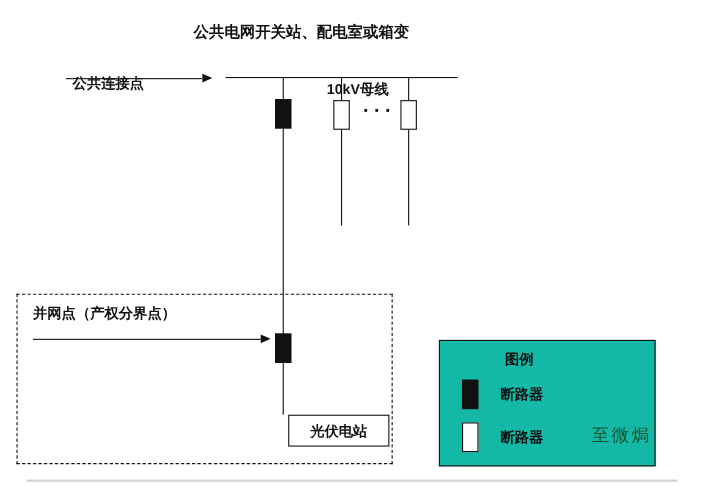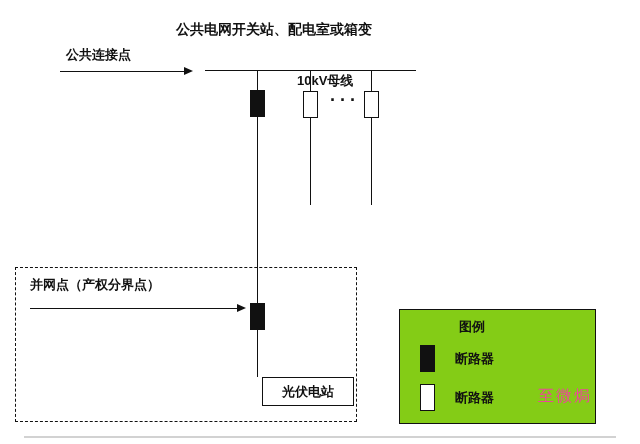--- a/index.html
+++ b/index.html
@@ -19,38 +19,38 @@
   .breaker-filled{position:absolute;width:15px;height:27px;background:#111;}
   .breaker-hollow{position:absolute;width:15px;height:27px;background:#fff;border:1px solid #111;box-sizing:border-box;}
   .dashed-box{position:absolute;border:1px dashed #111;background:transparent;}
   .pv-box{
     position:absolute;left:214px;top:377px;width:92px;height:29px;
     border:1px solid #111;background:#fff;box-sizing:border-box;
     text-align:center;line-height:27px;font-size:13px;font-weight:600;margin-left:48px;
   }
   .legend-box{
     position:absolute;left:399px;top:309px;width:197px;height:115px;
-    border:1px solid #111;background:#84cc16;box-sizing:border-box;
+    border:1px solid #111;background:#14b8a6;box-sizing:border-box;
   }
   .dots{position:absolute;font-size:18px;font-weight:700;letter-spacing:4px;}
-  .watermark{position:absolute;color:#ec4899;font-size:16px;letter-spacing:2px;font-weight:400;}
+  .watermark{position:absolute;color:#14532d;font-size:16px;letter-spacing:2px;font-weight:400;}
   .grayline{position:absolute;height:2px;background:#d2d2d2;}
 </style>
 </head>
 <body>
 
 <div class="canvas">
 
   <div class="title" style="left:176px;top:21px;">公共电网开关站、配电室或箱变</div>
 
   <div class="lbl" style="left:297px;top:49px;margin-top:24px;">10kV母线</div>
 
   <div class="hline" style="left:205px;top:70px;width:211px;"></div>
 
-  <div class="lbl" style="left:66px;top:47px;">公共连接点</div>
+  <div class="lbl" style="left:66px;top:68px;">公共连接点</div>
   <div class="hline" style="left:60px;top:71px;width:124px;"></div>
   <div class="arrow-right" style="left:184px;top:67px;"></div>
 
   <div class="vline" style="left:257px;top:70px;height:307px;"></div>
 
   <div class="breaker-filled" style="left:250px;top:90px;"></div>
 
   <div class="vline" style="left:310px;top:70px;height:135px;"></div>
   <div class="breaker-hollow" style="left:303px;top:91px;"></div>
 

